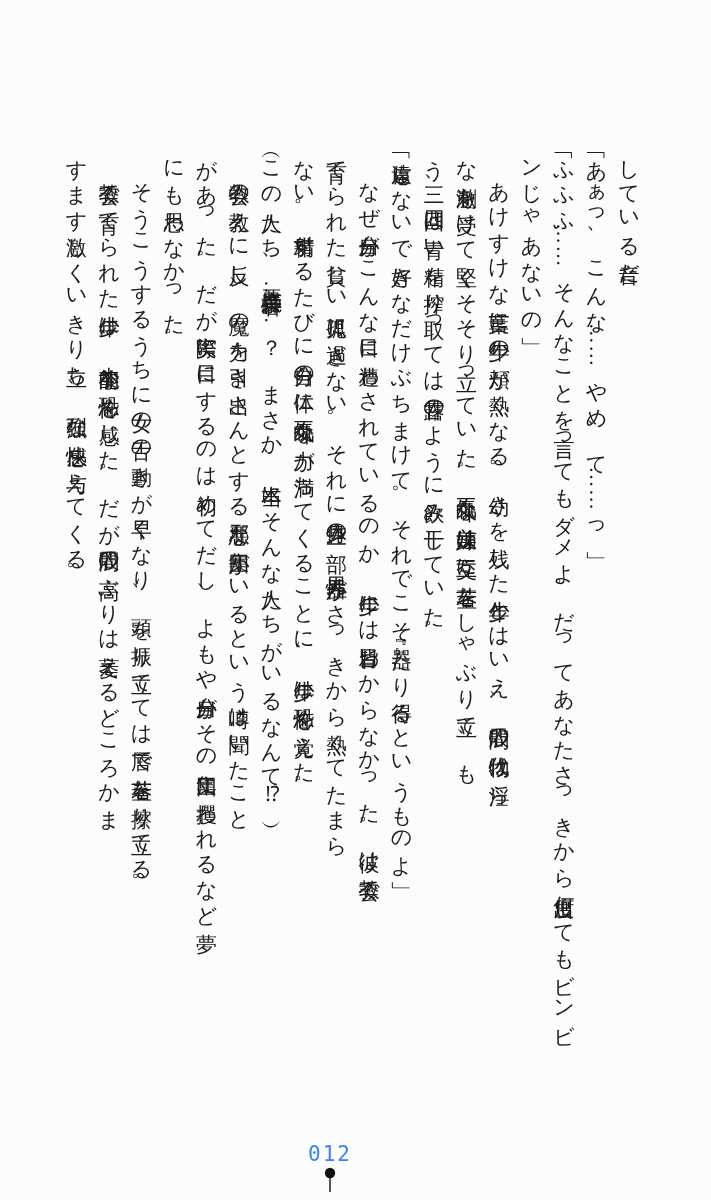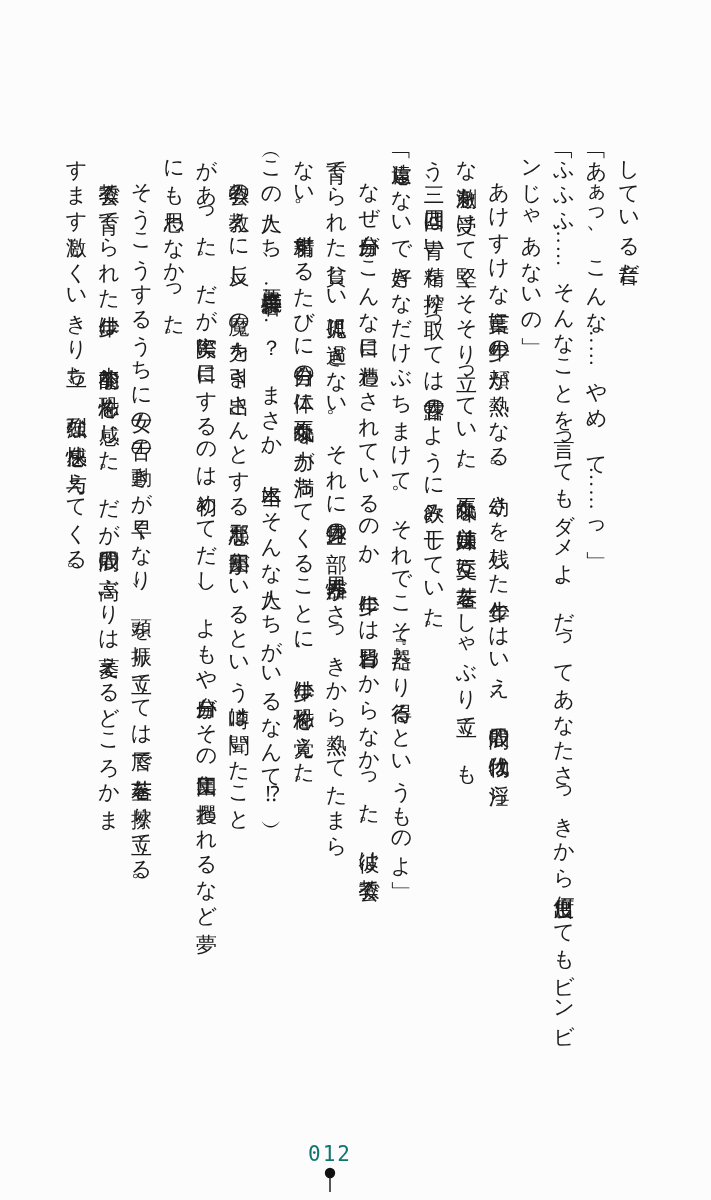--- a/index.html
+++ b/index.html
@@ -41,21 +41,21 @@
     width: 660px;
     display: flex;
     flex-direction: column;
     align-items: center;
     gap: 1px;
   }
   .page-num {
     font-family: "DejaVu Sans Mono", monospace;
     font-size: 21px;
     letter-spacing: 2px;
-    color: #0f766e;
+    color: #3b82f6;
   }
   .ornament {
     display: block;
   }
 </style>
 </head>
 <body>
 
 <div class="page">
 

